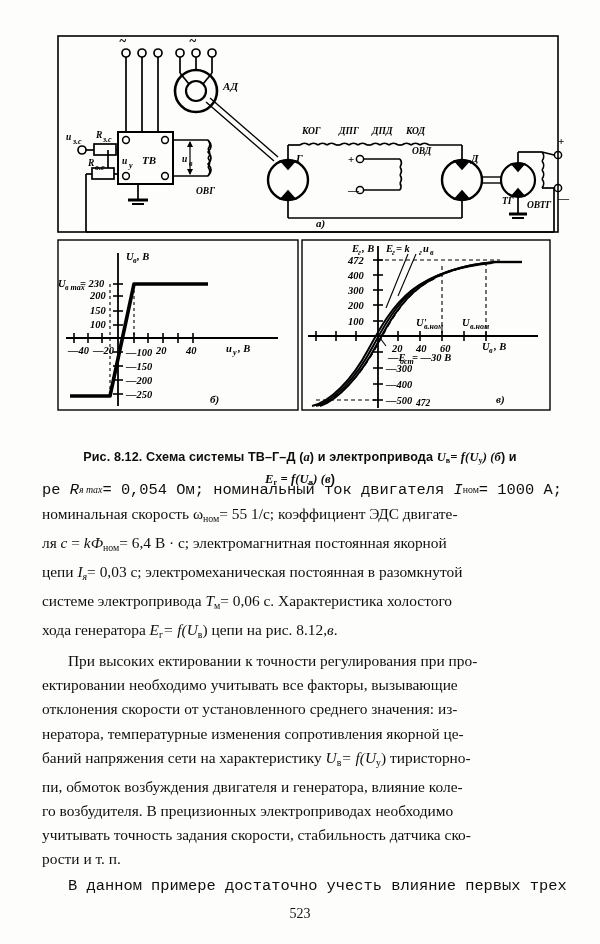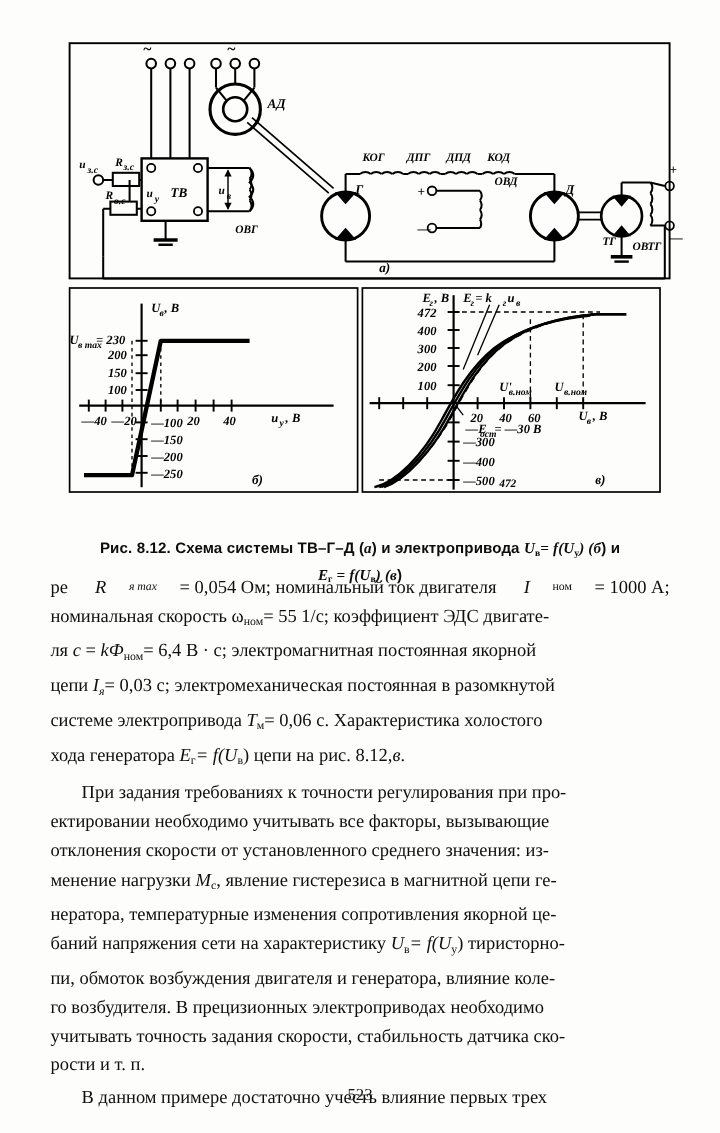--- a/index.html
+++ b/index.html
@@ -64,21 +64,21 @@
   .para + .para { margin-top: 2px; }
   .line {
     display: block;
     white-space: nowrap;
     text-align: justify;
   }
   .just {
     display: flex;
     justify-content: space-between;
   }
-  .just > span { white-space: pre; }
+  .just > span { white-space: pre; font-family: Liberation Mono, monospace; }
   .indent { padding-left: 26px; }
 
   .mi { font-style: italic; }
   .mb { font-weight: normal; }
   sub {
     font-size: 0.64em;
     vertical-align: -0.28em;
     font-style: normal;
   }
 
@@ -424,26 +424,23 @@
       </span>
       <span class="line">
         <span>системе электропривода </span><span class="mi">Т</span><sub>м</sub><span>= 0,06 с. Характеристика холостого</span>
       </span>
       <span class="line">
         <span>хода генератора </span><span class="mi">E</span><sub>г</sub><span class="mi">= f(U</span><sub>в</sub><span>) цепи на рис. 8.12,</span><span class="mi">в</span><span>.</span>
       </span>
     </p>
 
     <p class="para">
-      <span class="line indent">При задания требованиях к точности регулирования при про-</span>
+      <span class="line indent">При высоких ектировании к точности регулирования при про-</span>
       <span class="line">ектировании необходимо учитывать все факторы, вызывающие</span>
       <span class="line">отклонения скорости от установленного среднего значения: из-</span>
-      <span class="line">
-        <span>менение нагрузки </span><span class="mi">M</span><sub>с</sub><span>, явление гистерезиса в магнитной цепи ге-</span>
-      </span>
       <span class="line">нератора, температурные изменения сопротивления якорной це-</span>
       <span class="line">
         <span>баний напряжения сети на характеристику </span><span class="mi">U</span><sub>в</sub><span class="mi">= f(U</span><sub>у</sub><span>) тиристорно-</span>
       </span>
       <span class="line">пи, обмоток возбуждения двигателя и генератора, влияние коле-</span>
       <span class="line">го возбудителя. В прецизионных электроприводах необходимо</span>
       <span class="line">учитывать точность задания скорости, стабильность датчика ско-</span>
       <span class="line">рости и т. п.</span>
     </p>
 

